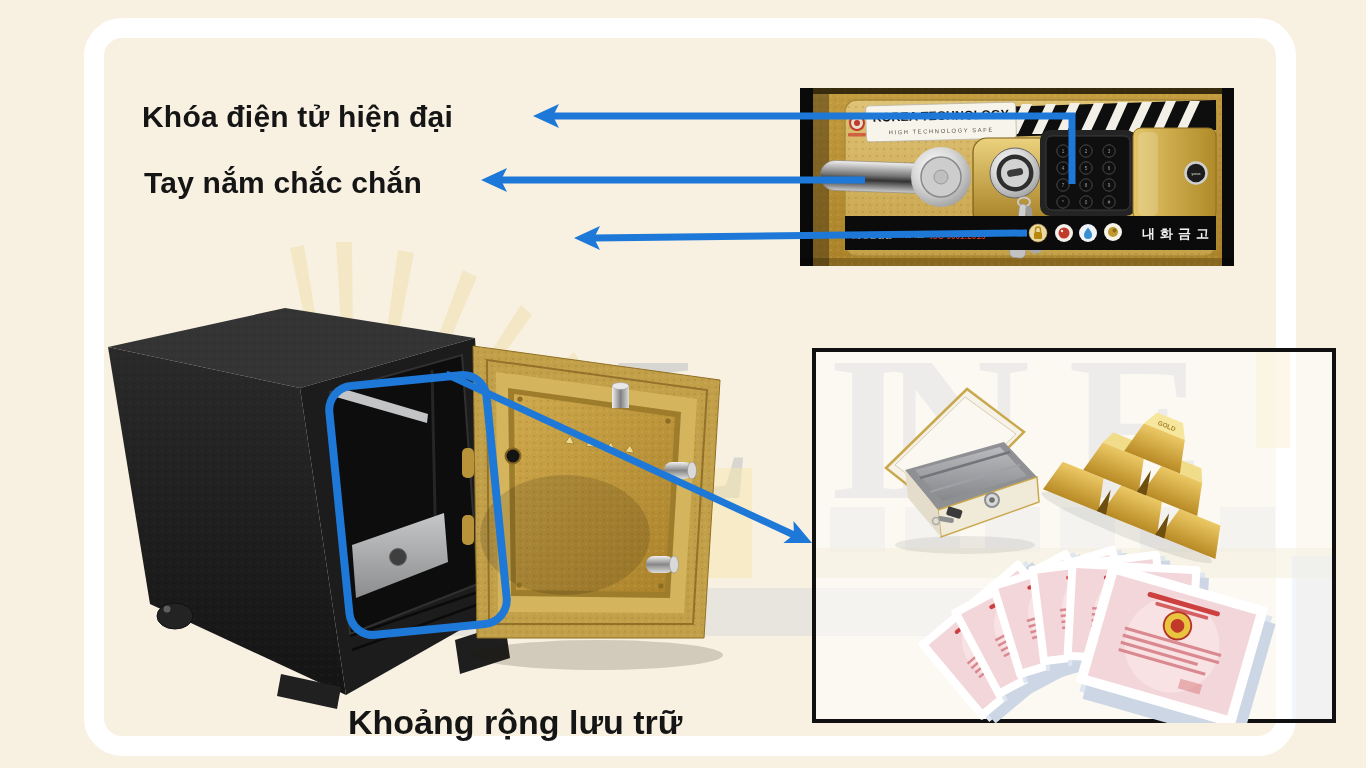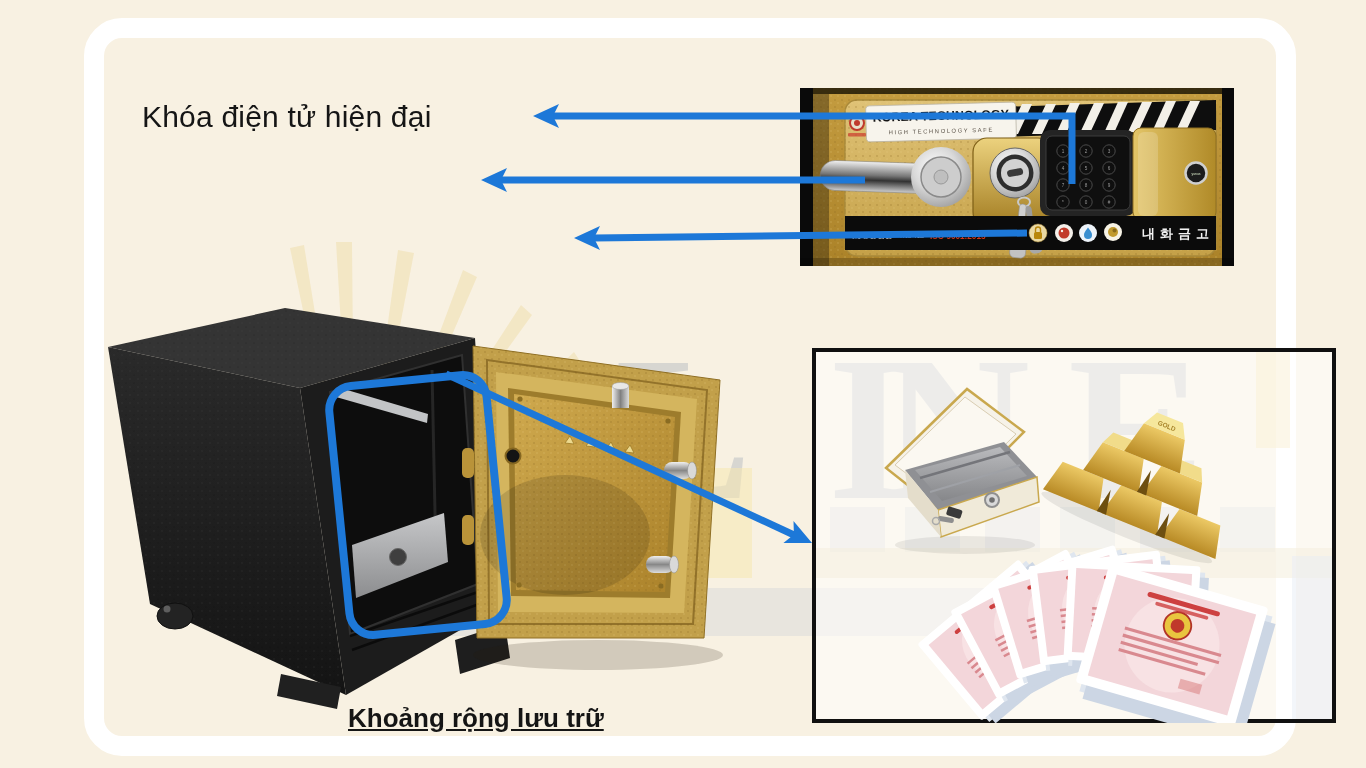--- a/index.html
+++ b/index.html
@@ -1,22 +1,22 @@
 <!DOCTYPE html>
 <html><head>
 <meta charset="utf-8">
 <style>
   html,body{margin:0;padding:0;background:#f8f1e2;}
   .canvas{position:relative;width:1366px;height:768px;background:#f8f1e2;overflow:hidden;
           font-family:"Liberation Sans",sans-serif;}
   .frame{position:absolute;left:84px;top:18px;width:1212px;height:738px;border:20px solid #ffffff;
          border-radius:38px;box-sizing:border-box;}
   .abs{position:absolute;}
-  .label{position:absolute;font-weight:normal;font-size:30px;color:#151515;letter-spacing:.2px;white-space:nowrap;}
-  .caption{position:absolute;font-weight:bold;font-size:26px;color:#151515;white-space:nowrap;text-decoration:underline;}
+  .label{position:absolute;font-weight:bold;font-size:30px;color:#151515;letter-spacing:.2px;white-space:nowrap;}
+  .caption{position:absolute;font-weight:bold;font-size:34px;color:#151515;white-space:nowrap;}
   .vbox{position:absolute;left:812px;top:348px;width:524px;height:375px;border:4px solid #101010;
         background:rgba(255,255,255,0.55);box-sizing:border-box;}
   svg{display:block;}
   .overlay{pointer-events:none;}
 </style>
 </head>
 <body>
 
 <div class="canvas">
 
@@ -51,20 +51,21 @@
       <rect x="1220" y="507" width="55" height="45" fill="#aeb6c6" opacity="0.22"></rect>
       <rect x="816" y="548" width="518" height="30" fill="#e8d9b4" opacity="0.55"></rect>
       <rect x="400" y="588" width="680" height="48" fill="#c6ccd6" opacity="0.32"></rect>
       <rect x="1292" y="556" width="44" height="164" fill="#ccd6e8" opacity="0.5"></rect>
       <rect x="1256" y="352" width="34" height="96" fill="#f3e3ae" opacity="0.6"></rect>
       <rect x="700" y="468" width="52" height="110" fill="#f6e7b0" opacity="0.55"></rect>
     </g>
   </svg>
 
   <div class="label" style="left:142px;top:100px">Khóa điện tử hiện đại</div>
+  <div class="label" style="left:144px;top:166px">Tay nắm chắc chắn</div>
   <div class="caption" style="left:348px;top:703px">Khoảng rộng lưu trữ</div>
 
   <svg class="abs" style="left:800px;top:88px" width="434" height="178" viewBox="800 88 434 178">
     <defs>
       <linearGradient id="gPlate" x1="0" y1="0" x2="0" y2="1">
         <stop offset="0" stop-color="#dfc276"></stop>
           <stop offset="1" stop-color="#c5a148"></stop>
       </linearGradient>
       <linearGradient id="gOuter" x1="0" y1="0" x2="0" y2="1">
         <stop offset="0" stop-color="#c49c40"></stop>

